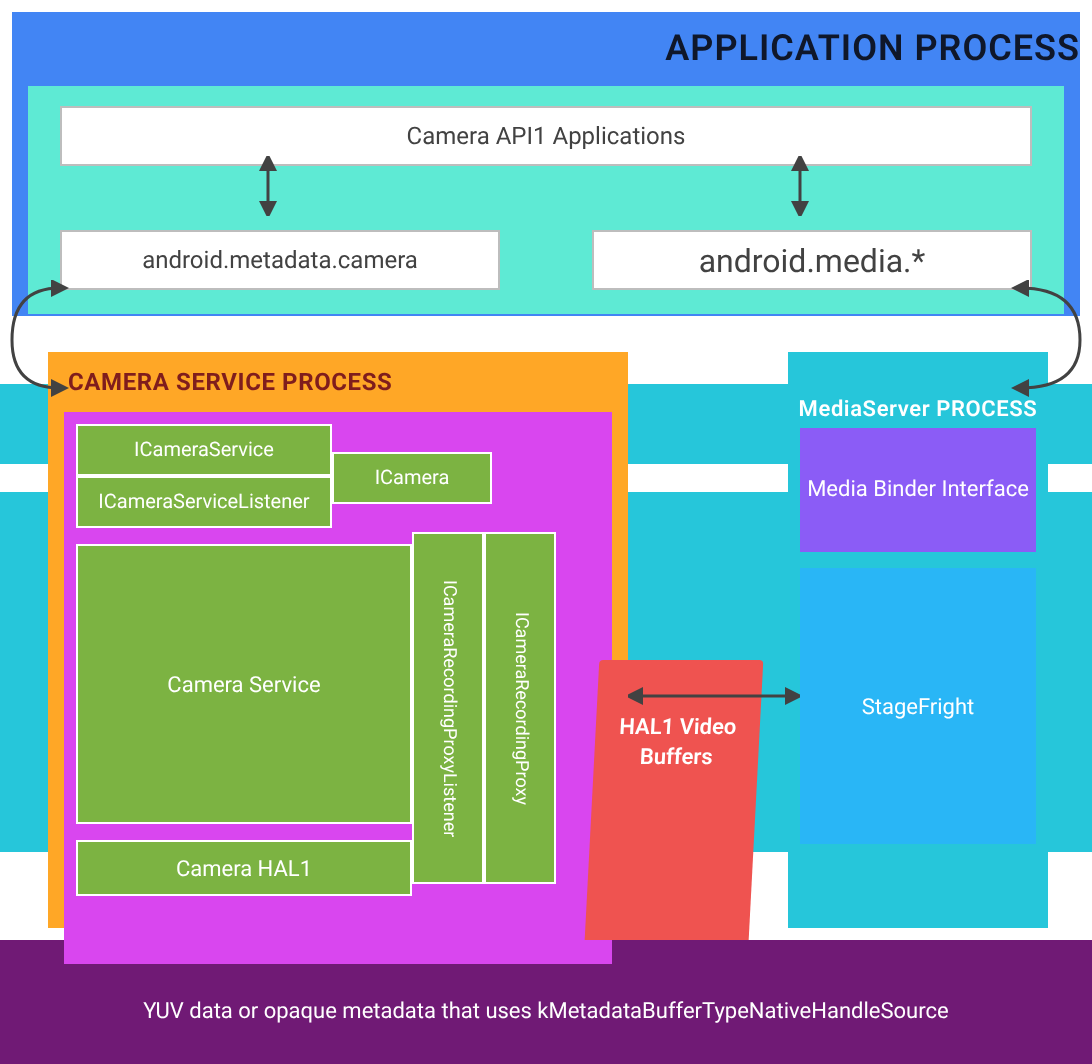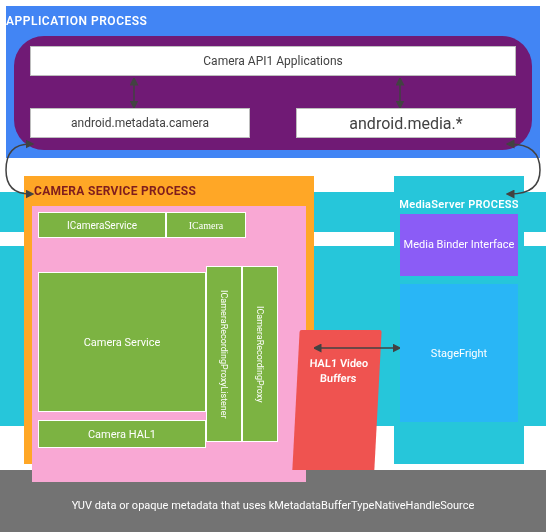--- a/index.html
+++ b/index.html
@@ -1,56 +1,56 @@
 <!DOCTYPE html>
 <html><head>
 <meta charset="utf-8">
 <style>
 * { box-sizing: border-box; margin: 0; padding: 0; }
 body { font-family: Roboto, Arial, sans-serif; width: 546px; height: 532px; position: relative; overflow: hidden; }
 
 
 .app-process { position: absolute; left: 6px; top: 6px; width: 534px; height: 152px; background: #4285f4; }
-.app-process-title { color: #ffffff; font-weight: 600; font-size: 12px; text-align: left; padding: 8px 0; letter-spacing: 0.5px; }
-.app-process-body { background: #701a75; margin: 0 8px 8px 8px; height: 114px; position: relative; border-radius: 30px; }
+.app-process-title { color: #0f172a; font-weight: 600; font-size: 18px; text-align: right; padding: 8px 0; letter-spacing: 0.5px; }
+.app-process-body { background: #5eead4; margin: 0 8px 8px 8px; height: 114px; position: relative; }
 
 .api1-box { position: absolute; left: 16px; top: 10px; right: 16px; height: 30px; border: 1px solid #bdbdbd; background: #fff; display: flex; align-items: center; justify-content: center; font-size: 12px; color: #424242; }
 
 .hardware-box { position: absolute; left: 16px; top: 72px; width: 220px; height: 30px; border: 1px solid #bdbdbd; background: #fff; display: flex; align-items: center; justify-content: center; font-size: 12px; color: #424242; }
 
 .media-box { position: absolute; right: 16px; top: 72px; width: 220px; height: 30px; border: 1px solid #bdbdbd; background: #fff; display: flex; align-items: center; justify-content: center; font-size: 16px; color: #424242; }
 
 
 .cyan-bg { position: absolute; left: 0; top: 192px; width: 546px; height: 40px; background: #26c6da; }
 .cyan-bg2 { position: absolute; left: 0; top: 246px; width: 546px; height: 180px; background: #26c6da; }
 
 
 .camera-service { position: absolute; left: 24px; top: 176px; width: 290px; height: 288px; background: #ffa726; z-index: 2; }
 .camera-service-title { color: #7f1d1d; font-weight: 700; font-size: 12px; padding: 8px 10px; letter-spacing: 0.3px; }
-.camera-service-body { background: #f9a8d4; margin: 0 8px 8px 8px; height: 276px; position: relative; padding: 6px; }
+.camera-service-body { background: #d946ef; margin: 0 8px 8px 8px; height: 276px; position: relative; padding: 6px; }
 
 .green-box { background: #7cb342; border: 1px solid #fff; color: #fff; font-size: 10px; display: flex; align-items: center; justify-content: center; position: absolute; }
 
 .icameraservice { left: 6px; top: 6px; width: 128px; height: 26px; }
-.icamera { left: 134px; top: 6px; width: 80px; height: 26px; font-family: Liberation Serif, serif; }
+.icamera { left: 134px; top: 20px; width: 80px; height: 26px; }
 .icameraservicelistener { left: 6px; top: 32px; width: 128px; height: 26px; }
 .icameraclient { left: 134px; top: 32px; width: 80px; height: 26px; }
 
 .camera-service-main { left: 6px; top: 66px; width: 168px; height: 140px; font-size: 11px; }
 
 .recording-proxy-listener { left: 174px; top: 60px; width: 36px; height: 176px; writing-mode: vertical-rl; text-orientation: mixed; font-size: 9px; }
 .recording-proxy { left: 210px; top: 60px; width: 36px; height: 176px; writing-mode: vertical-rl; text-orientation: mixed; font-size: 9px; }
 
 .camera-hal1 { left: 6px; top: 214px; width: 168px; height: 28px; font-size: 11px; }
 
 
 .hal-buffers { position: absolute; left: 296px; top: 330px; width: 82px; height: 140px; background: #ef5350; z-index: 3; color: #fff; font-size: 11px; font-weight: 600; padding: 26px 8px; text-align: center; line-height: 1.4; border-radius: 2px 2px 0 0; transform: skewX(-3deg); }
 
 
-.red-strip { position: absolute; left: 0; bottom: 0; width: 546px; height: 62px; background: #737373; z-index: 1; }
+.red-strip { position: absolute; left: 0; bottom: 0; width: 546px; height: 62px; background: #701a75; z-index: 1; }
 .red-strip-text { color: #fff; font-size: 11px; text-align: center; padding-top: 28px; line-height: 1.4; }
 
 
 .mediaserver { position: absolute; right: 22px; top: 176px; width: 130px; height: 288px; background: #26c6da; z-index: 2; }
 .mediaserver-title { color: #fff; font-weight: 600; font-size: 11px; text-align: center; padding: 22px 4px; letter-spacing: 0.3px; line-height: 1.3; }
 
 .media-binder { position: absolute; left: 6px; top: 38px; width: 118px; height: 62px; background: #8b5cf6; color: #fff; font-size: 11px; display: flex; align-items: center; justify-content: center; text-align: center; line-height: 1.3; }
 
 .stagefright { position: absolute; left: 6px; top: 108px; width: 118px; height: 138px; background: #29b6f6; color: #fff; font-size: 11px; display: flex; align-items: center; justify-content: center; }
 
@@ -94,20 +94,21 @@
   <svg width="12" height="30">
       <line x1="6" y1="3" x2="6" y2="27" stroke="#424242" stroke-width="1.5" marker-end="url(#ah1)" marker-start="url(#ah1b)"></line>
     </svg>
 </div>
 
 <div class="camera-service">
   <div class="camera-service-title">CAMERA SERVICE PROCESS</div>
   <div class="camera-service-body">
     <div class="green-box icameraservice">ICameraService</div>
     <div class="green-box icamera">ICamera</div>
+    <div class="green-box icameraservicelistener">ICameraServiceListener</div>
     <div class="green-box camera-service-main">Camera Service</div>
     <div class="green-box recording-proxy-listener">ICameraRecordingProxyListener</div>
     <div class="green-box recording-proxy">ICameraRecordingProxy</div>
     <div class="green-box camera-hal1">Camera HAL1</div>
   </div>
 </div>
 
 <div class="arrow" style="left:0px; top:140px;">
   <svg width="60" height="60">
       <path d="M 30 4 Q 6 4 6 30 Q 6 54 30 54" fill="none" stroke="#424242" stroke-width="1.5" marker-end="url(#ah1)" marker-start="url(#ah1b)"></path>

